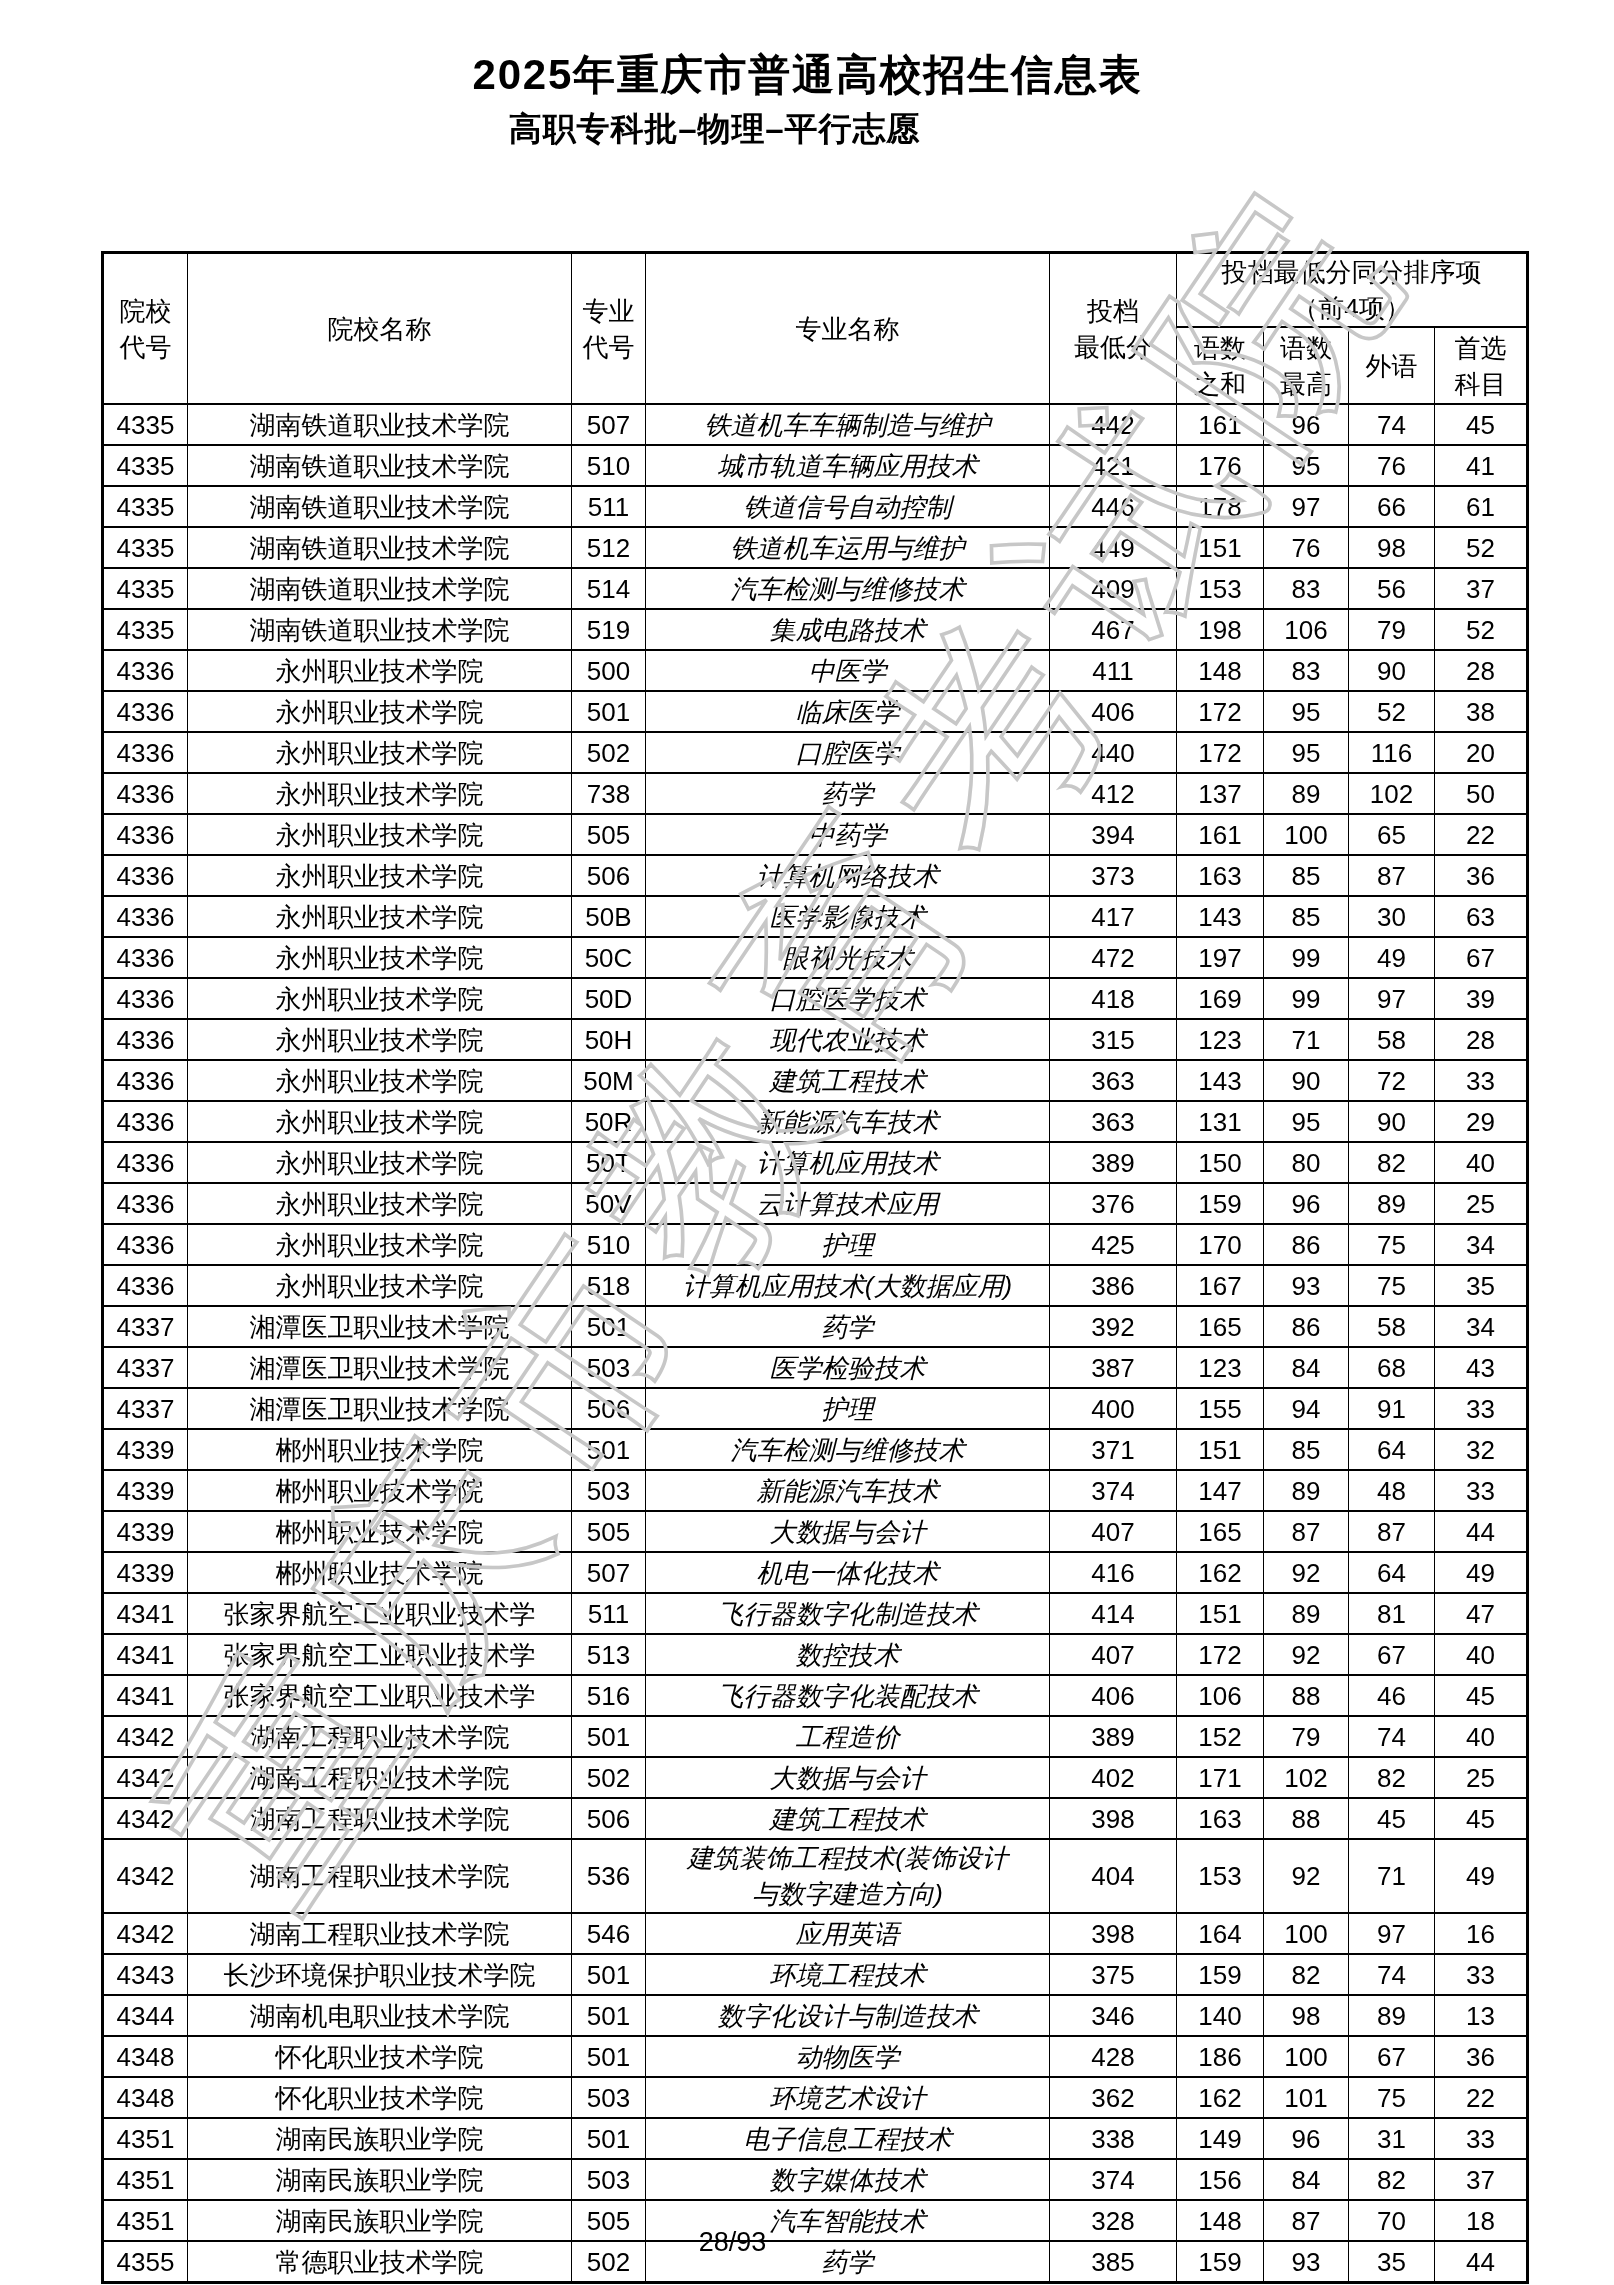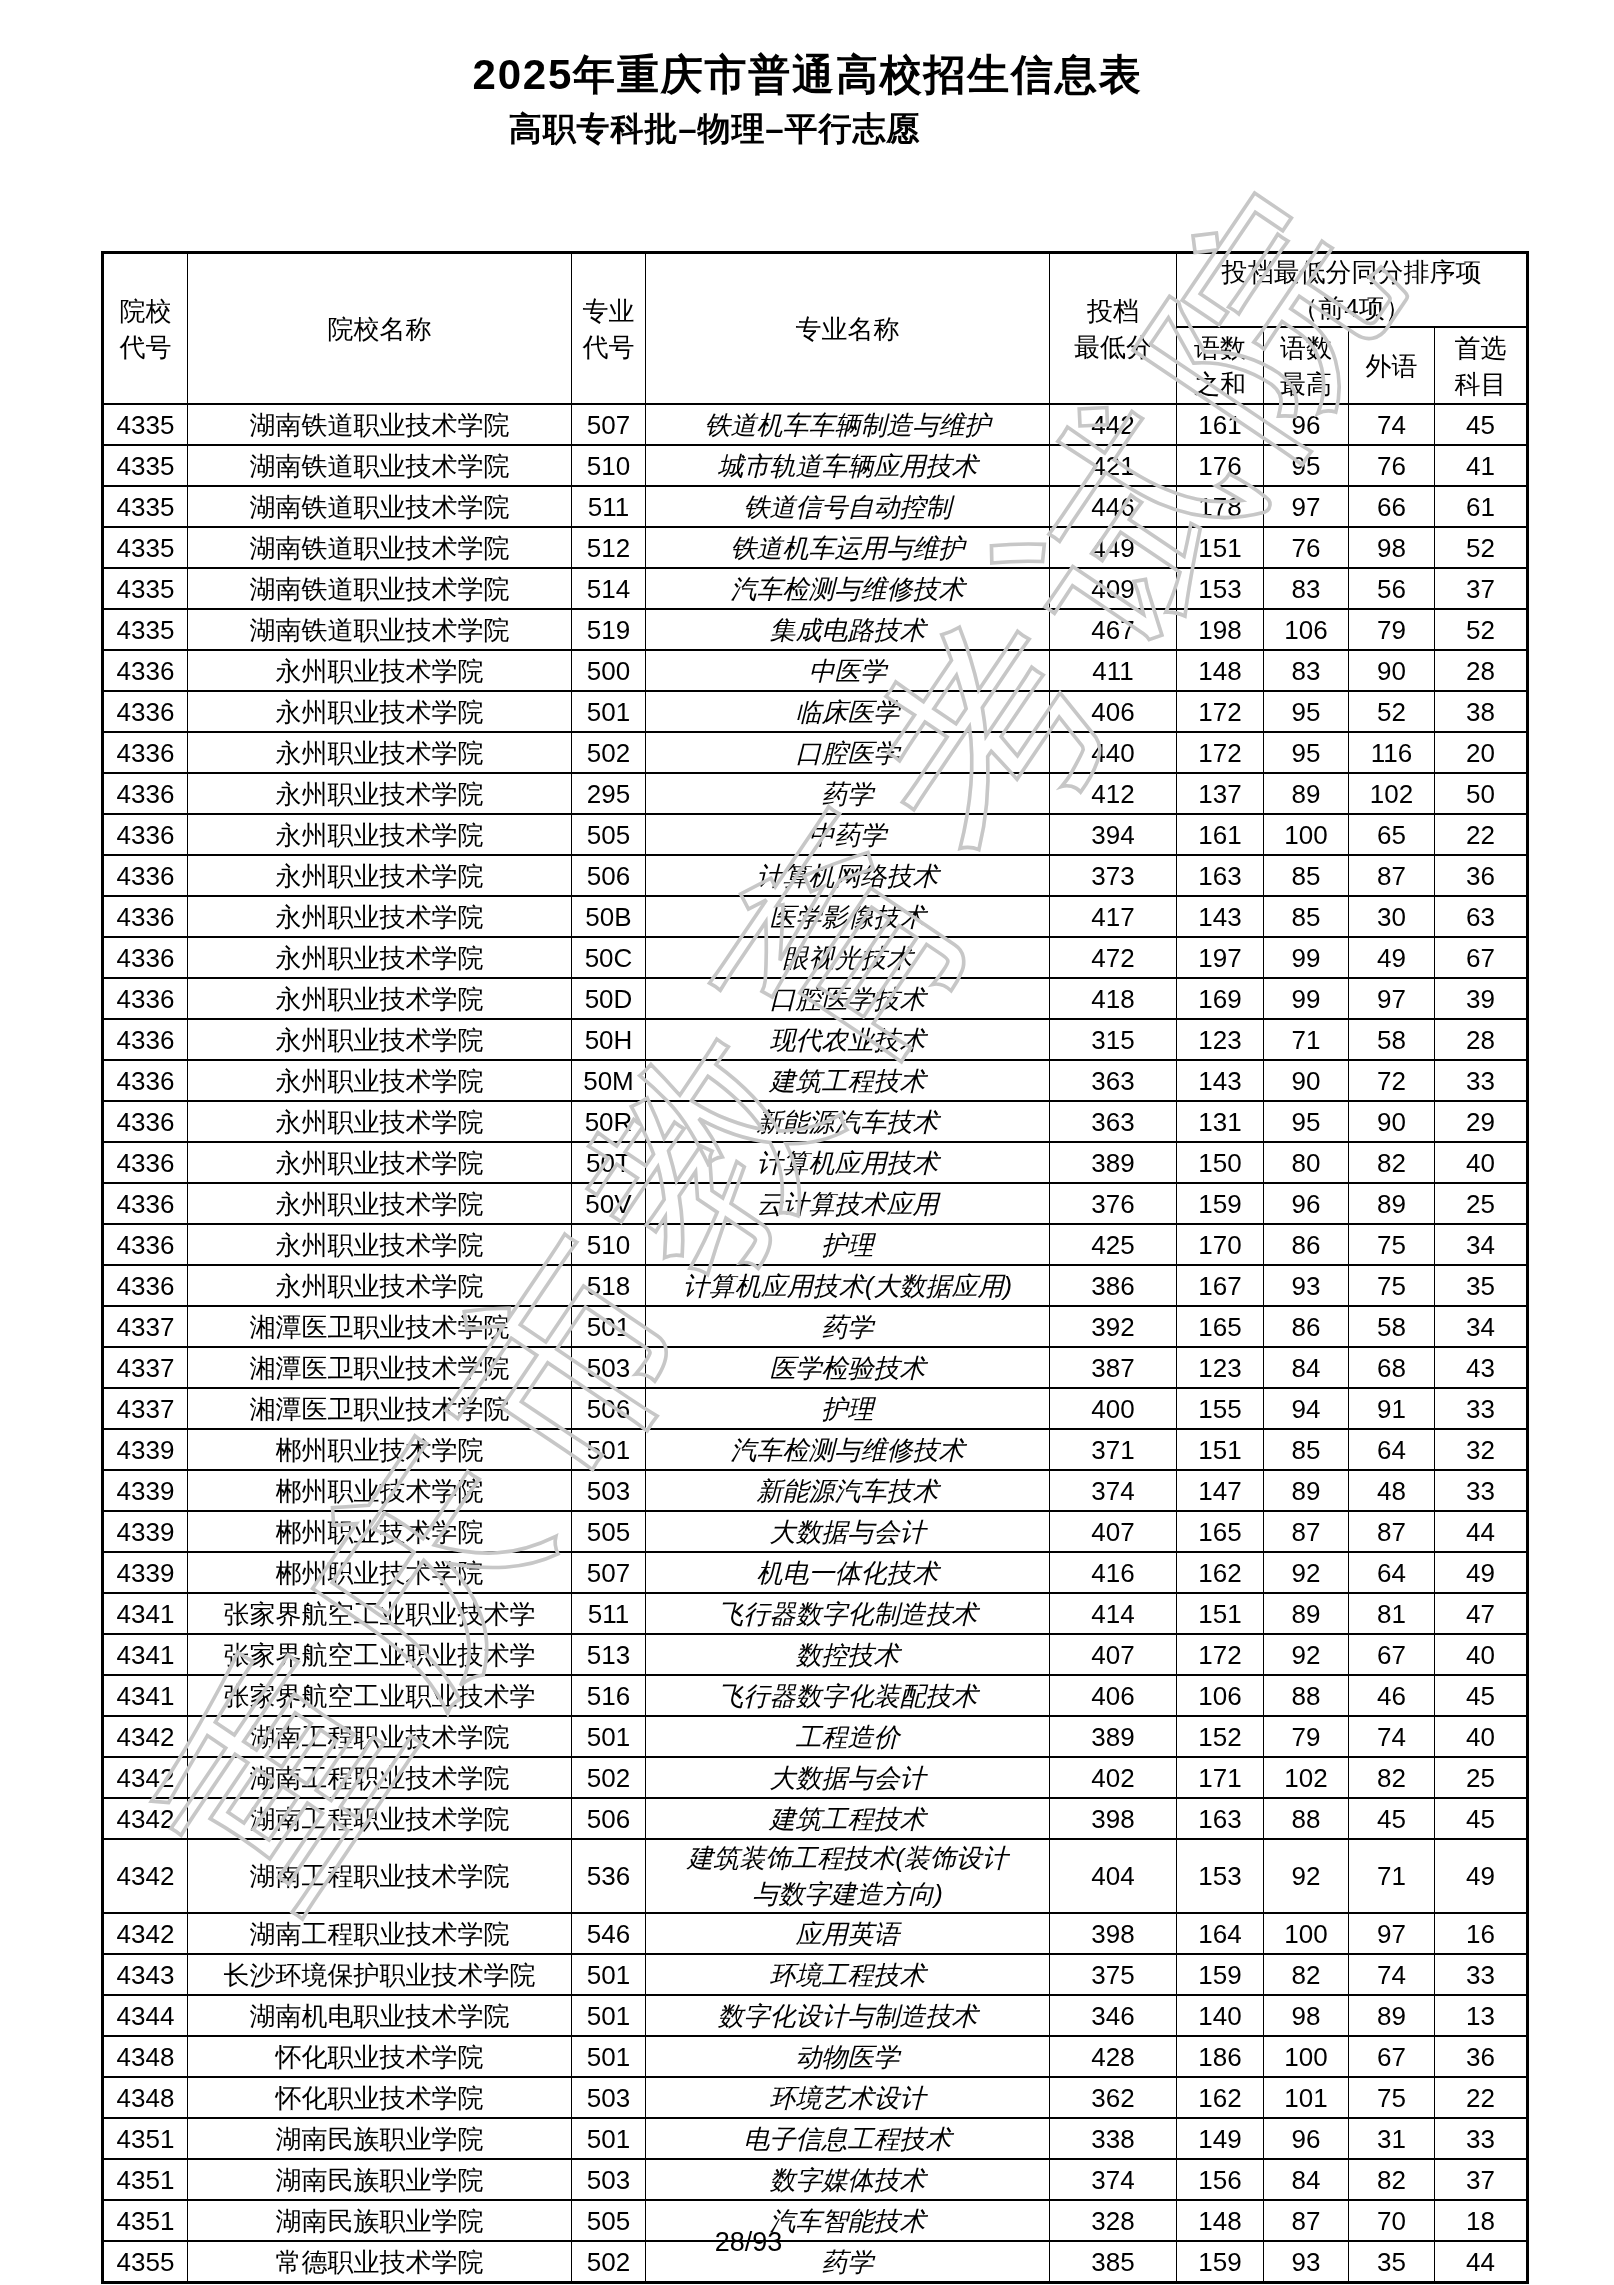--- a/index.html
+++ b/index.html
@@ -51,21 +51,21 @@
     transform-origin:center;
     font-size:226px;letter-spacing:25px;white-space:nowrap;
     color:transparent;
     -webkit-text-stroke:3.6px #c7c7c7;
     z-index:3;
     font-family:"Liberation Serif","DejaVu Serif",serif;
   }
 
   .pagenum{
     position:absolute;top:2227px;left:0;width:1465px;text-align:center;
-    font-size:27px;z-index:2;padding-left:16px;
+    font-size:27px;z-index:2;
   }
 </style>
 </head>
 <body>
 
 <div id="page">
 
   <div class="title">2025年重庆市普通高校招生信息表</div>
   <div class="subtitle">高职专科批–物理–平行志愿</div>
 
@@ -200,21 +200,21 @@
           <td class="c3">口腔医学</td>
           <td class="c4">440</td>
           <td class="c5">172</td>
           <td class="c6">95</td>
           <td class="c7">116</td>
           <td class="c8">20</td>
         </tr>
         <tr>
           <td class="c0">4336</td>
           <td class="c1">永州职业技术学院</td>
-          <td class="c2">295</td>
+          <td class="c2">738</td>
           <td class="c3">药学</td>
           <td class="c4">412</td>
           <td class="c5">137</td>
           <td class="c6">89</td>
           <td class="c7">102</td>
           <td class="c8">50</td>
         </tr>
         <tr>
           <td class="c0">4336</td>
           <td class="c1">永州职业技术学院</td>

